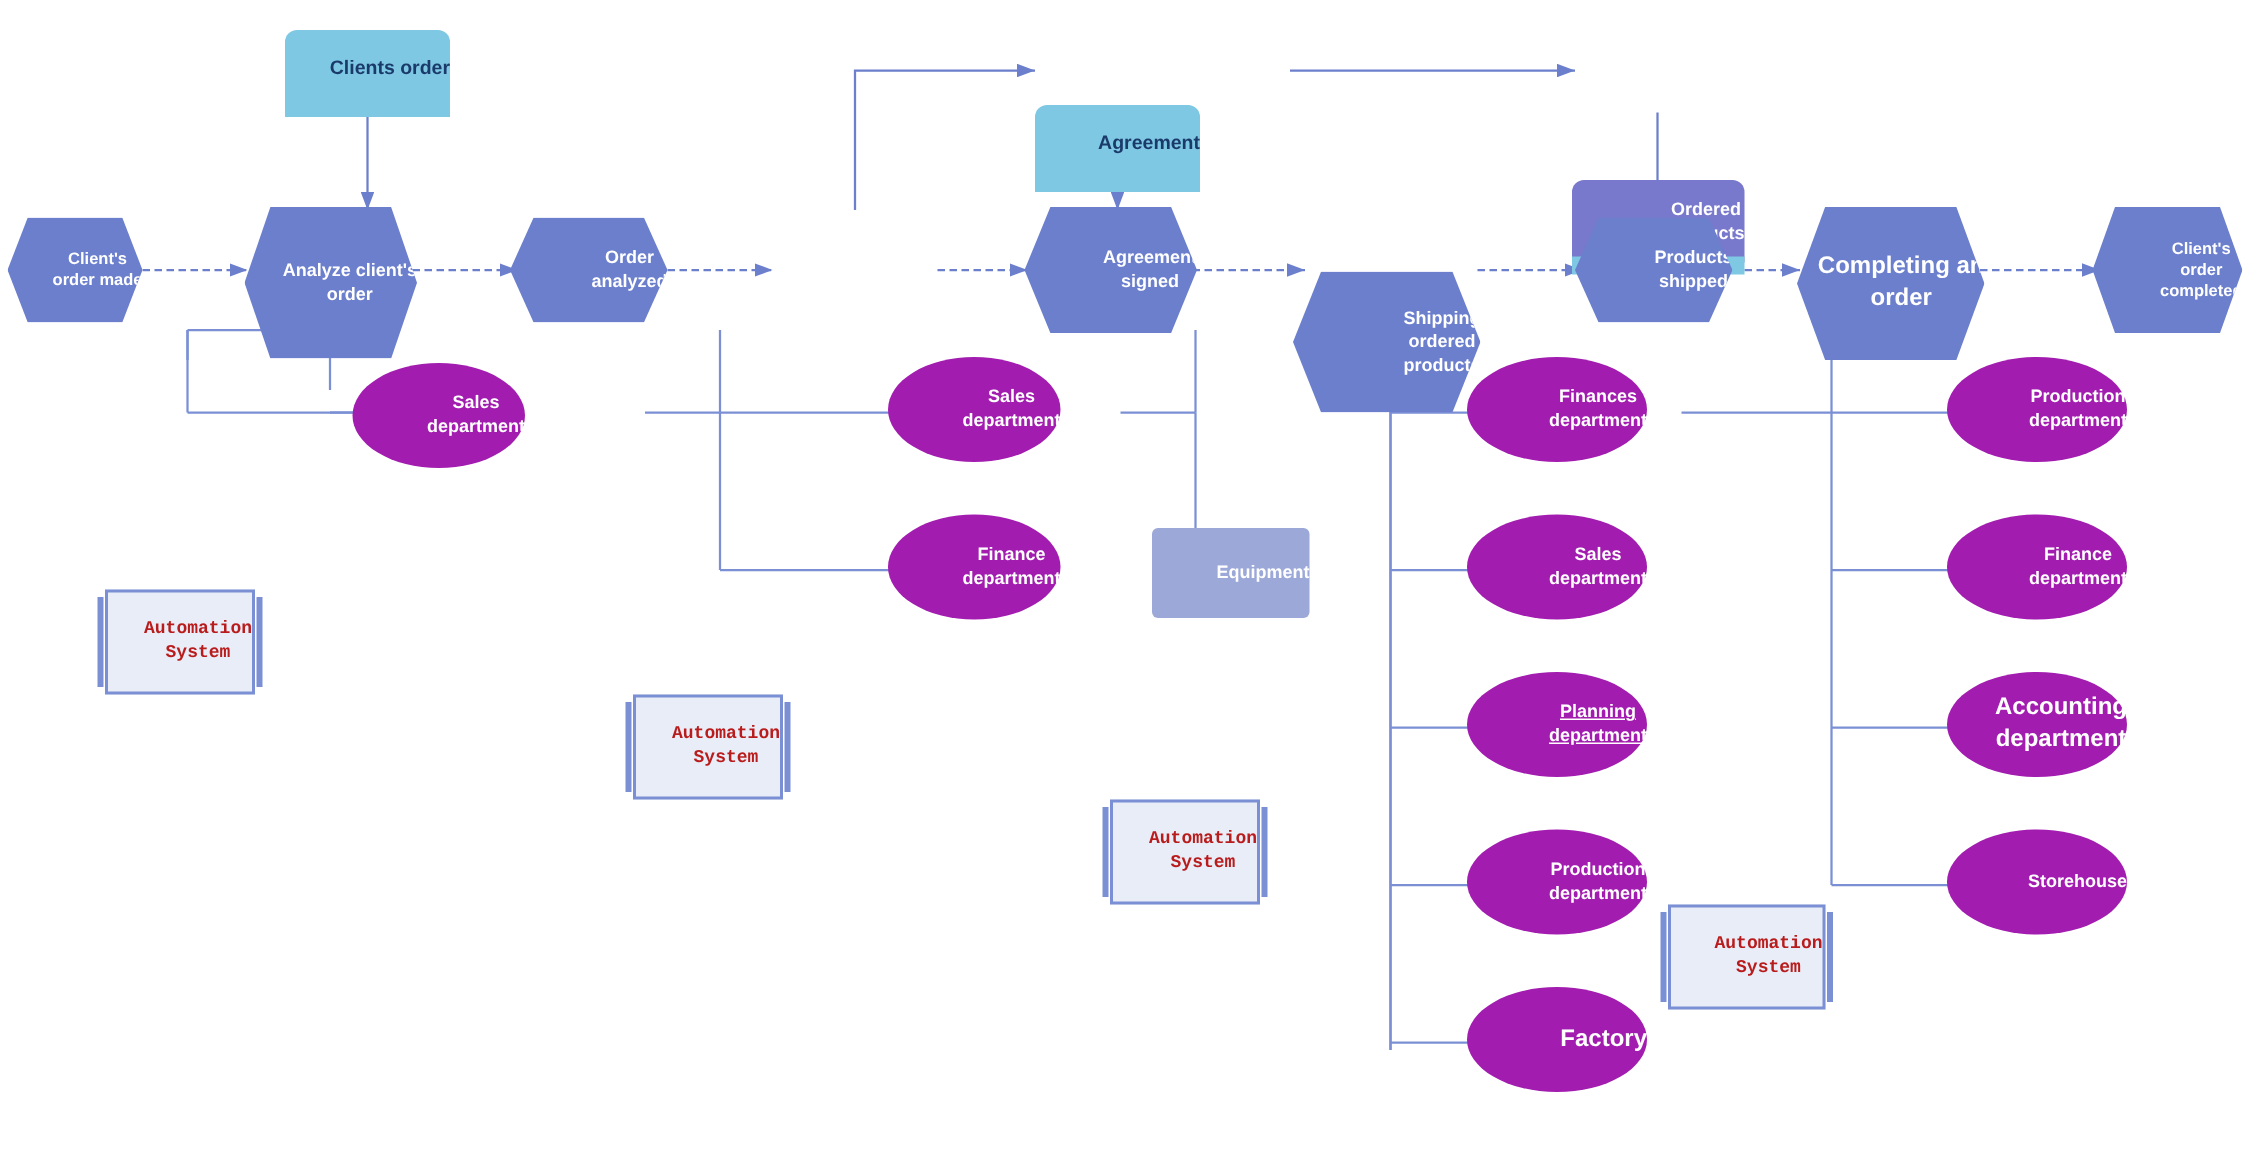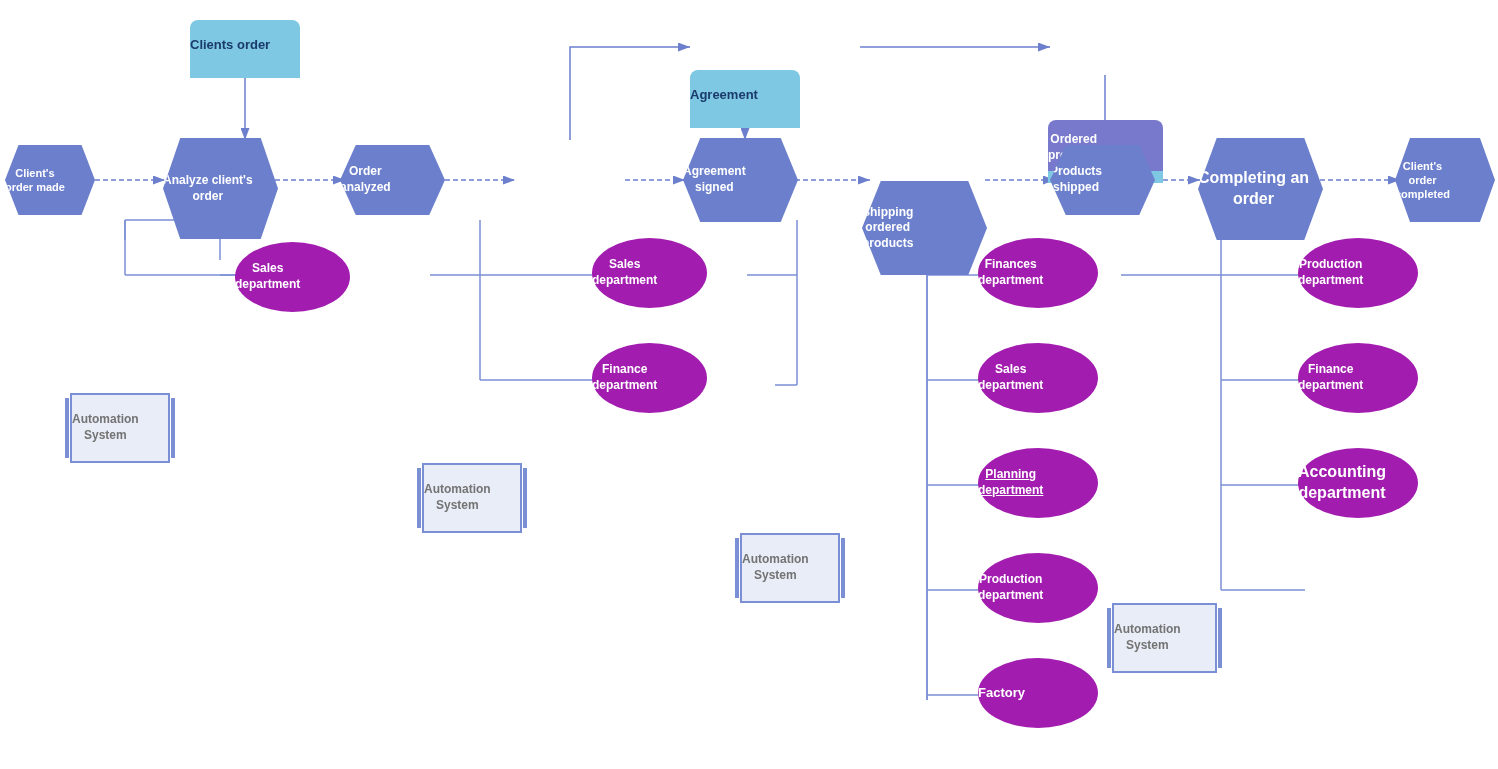--- a/index.html
+++ b/index.html
@@ -19,42 +19,43 @@
       position: absolute;
       top: 0; left: 0;
       width: 100%;
       height: 100%;
       pointer-events: none;
     }
     .node {
       position: absolute;
       display: flex;
       align-items: center;
-      justify-content: flex-start;
+      justify-content: flex-end;
       text-align: center;
       font-size: 12px;
       font-weight: 600;
       color: #fff;
     }
     
     .hex {
       clip-path: polygon(15% 0%, 85% 0%, 100% 50%, 85% 100%, 15% 100%, 0% 50%);
       background: #6b7fcc;
     }
     
     .ellipse {
       border-radius: 50%;
       background: #a21caf;
     }
     
     .rect-double {
       background: #e8edf7;
       border: 2px solid #7b8fd4;
-      color: #737373;
+      color: #b91c1c;
       position: relative;
+      font-family: Liberation Mono, monospace;
     }
     .rect-double::before,
     .rect-double::after {
       content: '';
       position: absolute;
       top: 3px; bottom: 3px;
       width: 4px;
       background: #7b8fd4;
     }
     .rect-double::before { left: -7px; }
@@ -216,37 +217,43 @@
 
   <div class="node ellipse" style="left:235px;top:242px;width:115px;height:70px;font-size:12px;">
     <span class="label-text">Sales<br>department</span>
   </div>
   <div class="node ellipse" style="left:592px;top:238px;width:115px;height:70px;font-size:12px;">
     <span class="label-text">Sales<br>department</span>
   </div>
   <div class="node ellipse" style="left:592px;top:343px;width:115px;height:70px;font-size:12px;">
     <span class="label-text">Finance<br>department</span>
   </div>
+  <div class="node rect-plain" style="left:768px;top:352px;width:105px;height:60px;font-size:12px;border-radius:4px;">
+    <span class="label-text">Equipment</span>
+  </div>
   <div class="node ellipse" style="left:978px;top:238px;width:120px;height:70px;font-size:12px;">
     <span class="label-text">Finances<br>department</span>
   </div>
   <div class="node ellipse" style="left:978px;top:343px;width:120px;height:70px;font-size:12px;">
     <span class="label-text">Sales<br>department</span>
   </div>
   <div class="node ellipse" style="left:978px;top:448px;width:120px;height:70px;font-size:12px;text-decoration:underline;">
     <span class="label-text">Planning<br>department</span>
   </div>
   <div class="node ellipse" style="left:978px;top:553px;width:120px;height:70px;font-size:12px;">
     <span class="label-text">Production<br>department</span>
   </div>
-  <div class="node ellipse" style="left:978px;top:658px;width:120px;height:70px;font-size:13px;">
+  <div class="node ellipse" style="left:978px;top:658px;width:120px;height:70px;font-size:16px;">
     <span class="label-text">Factory</span>
   </div>
   <div class="node ellipse" style="left:1298px;top:238px;width:120px;height:70px;font-size:12px;">
     <span class="label-text">Production<br>department</span>
   </div>
   <div class="node ellipse" style="left:1298px;top:343px;width:120px;height:70px;font-size:12px;">
     <span class="label-text">Finance<br>department</span>
   </div>
   <div class="node ellipse" style="left:1298px;top:448px;width:120px;height:70px;font-size:16px;">
     <span class="label-text">Accounting<br>department</span>
   </div>
+  <div class="node ellipse" style="left:1298px;top:553px;width:120px;height:70px;font-size:12px;">
+    <span class="label-text">Storehouse</span>
+  </div>
 </div>
 
 </body></html>

